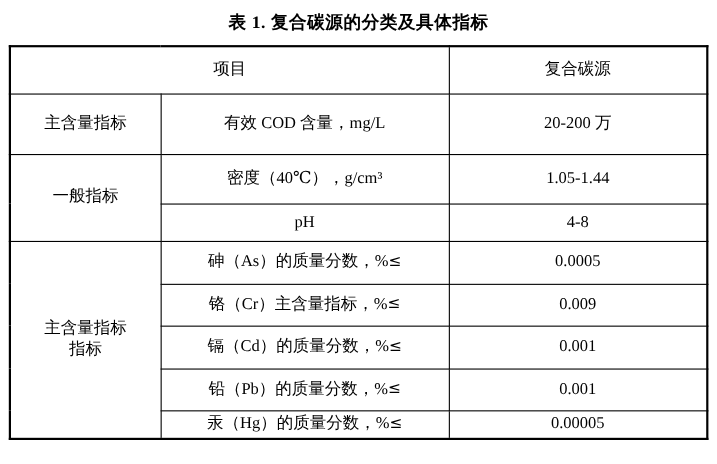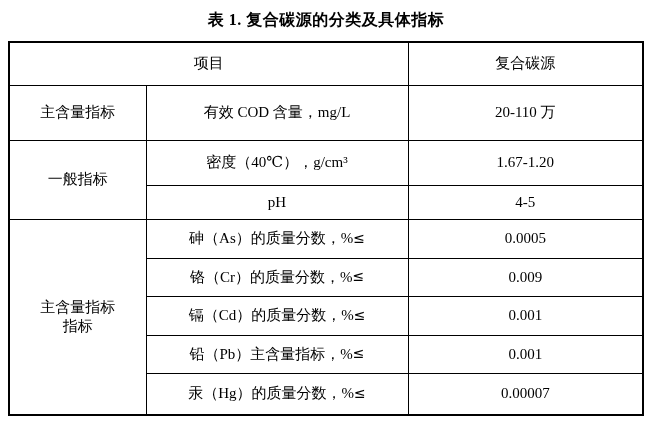--- a/index.html
+++ b/index.html
@@ -65,80 +65,80 @@
         <tr style="height:43px">
       <td colspan="2">项目</td>
       <td>复合碳源</td>
     </tr>
 
     <tr style="height:55px">
       <td>
         <span class="cat-line">主含量指标</span>
       </td>
       <td>有效 COD 含量，mg/L</td>
-      <td>20-110 万</td>
+      <td>20-200 万</td>
     </tr>
 
     <tr style="height:45px">
       <td rowspan="2">
         <span class="cat-line">一般指标</span>
       </td>
       <td>密度（40℃），g/cm³</td>
-      <td>1.67-1.20</td>
+      <td>1.05-1.44</td>
     </tr>
     <tr style="height:34px">
       <td>pH</td>
-      <td>4-5</td>
+      <td>4-8</td>
     </tr>
 
     <tr style="height:39px">
       <td rowspan="5">
         <span class="cat-line">主含量指标</span>
         <span class="cat-line">指标</span>
       </td>
       <td>
         <div class="spec-flex">
           <span>砷（As）的质量分数，%</span>
           <span class="leq">≤</span>
         </div>
       </td>
       <td>0.0005</td>
     </tr>
     <tr style="height:38px">
       <td>
         <div class="spec-flex">
-          <span>铬（Cr）的质量分数，%</span>
+          <span>铬（Cr）主含量指标，%</span>
           <span class="leq">≤</span>
         </div>
       </td>
       <td>0.009</td>
     </tr>
     <tr style="height:39px">
       <td>
         <div class="spec-flex">
           <span>镉（Cd）的质量分数，%</span>
           <span class="leq">≤</span>
         </div>
       </td>
       <td>0.001</td>
     </tr>
     <tr style="height:38px">
       <td>
         <div class="spec-flex">
-          <span>铅（Pb）主含量指标，%</span>
+          <span>铅（Pb）的质量分数，%</span>
           <span class="leq">≤</span>
         </div>
       </td>
       <td>0.001</td>
     </tr>
-    <tr style="height:42px">
+    <tr style="height:26px">
       <td>
         <div class="spec-flex">
           <span>汞（Hg）的质量分数，%</span>
           <span class="leq">≤</span>
         </div>
       </td>
-      <td>0.00007</td>
+      <td>0.00005</td>
     </tr>
   </tbody>
     </table>
 
 </div>
 
 </body></html>

